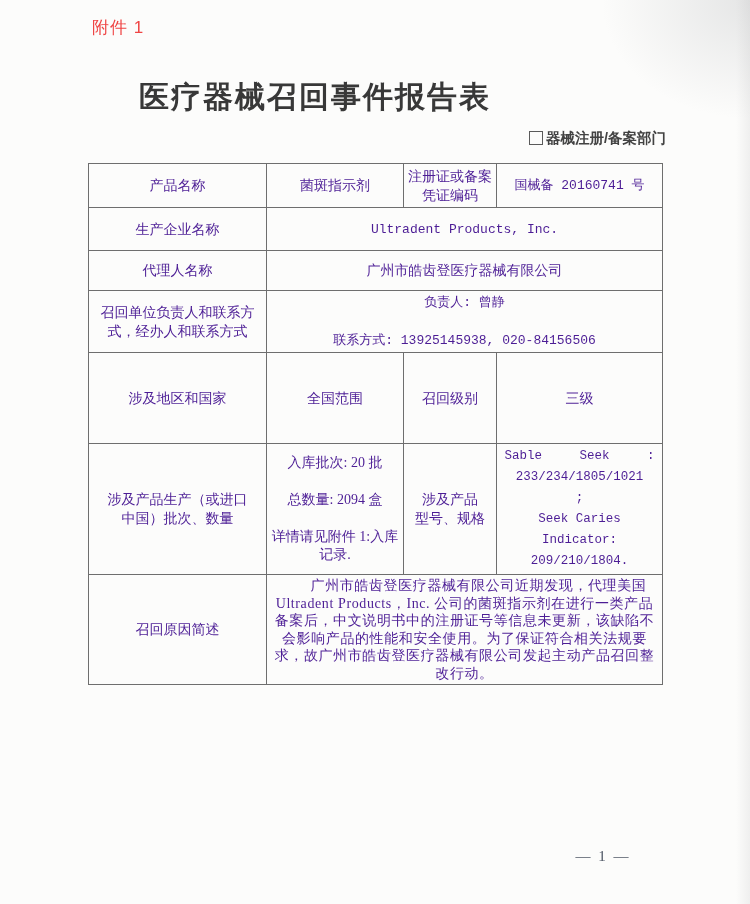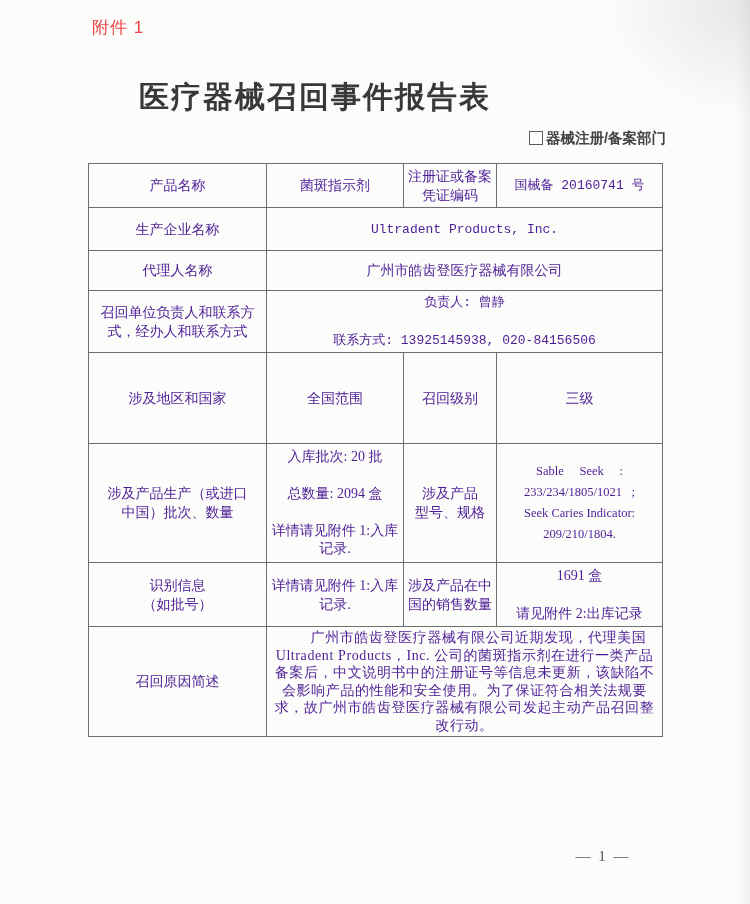--- a/index.html
+++ b/index.html
@@ -49,21 +49,21 @@
   }
   .form td{
     border:1px solid #6e6e6e;
     text-align:center;vertical-align:middle;
     padding:2px 4px;overflow:hidden;
   }
   .pre{white-space:pre-wrap;}
   .mono{font-family:"Liberation Mono","DejaVu Sans Mono",monospace;font-size:13px;}
   .model-spec{
     text-align:left;padding-left:7px;padding-right:2px;
-    font-family:Liberation Serif, serif;font-size:12.5px;line-height:21px;
+    font-family:Liberation Mono, monospace;font-size:12.5px;line-height:21px;
   }
   .reason{
     text-align:justify;text-justify:inter-ideograph;
     padding:2px 12px;text-indent:2em;line-height:17.5px;letter-spacing:0.6px;
   }
   .batch-lines{line-height:18.5px;}
   .pagenum{
     position:absolute;left:553px;top:848px;width:100px;text-align:center;
     font-size:15px;color:#4d5563;letter-spacing:2px;
     font-family:"Liberation Serif","DejaVu Serif",serif;
@@ -132,31 +132,20 @@
 
 详情请见附件 1:入库
 记录.</td>
         <td class="pre">涉及产品
 型号、规格</td>
         <td class="pre model-spec">Sable     Seek     :
 233/234/1805/1021   ;
 Seek Caries Indicator:
 209/210/1804.</td>
       </tr>
-      <tr style="height:64px">
-        <td class="pre">识别信息
-（如批号）</td>
-        <td class="pre">详情请见附件 1:入库
-记录.</td>
-        <td class="pre">涉及产品在中
-国的销售数量</td>
-        <td class="pre">1691 盒
-
-请见附件 2:出库记录</td>
-      </tr>
       <tr style="height:91px">
         <td>召回原因简述</td>
         <td colspan="3" class="reason">广州市皓齿登医疗器械有限公司近期发现，代理美国 Ultradent Products，Inc. 公司的菌斑指示剂在进行一类产品备案后，中文说明书中的注册证号等信息未更新，该缺陷不会影响产品的性能和安全使用。为了保证符合相关法规要求，故广州市皓齿登医疗器械有限公司发起主动产品召回整改行动。</td>
       </tr>
     </tbody>
   </table>
 
   <div class="pagenum">— 1 —</div>
 
 </div>

